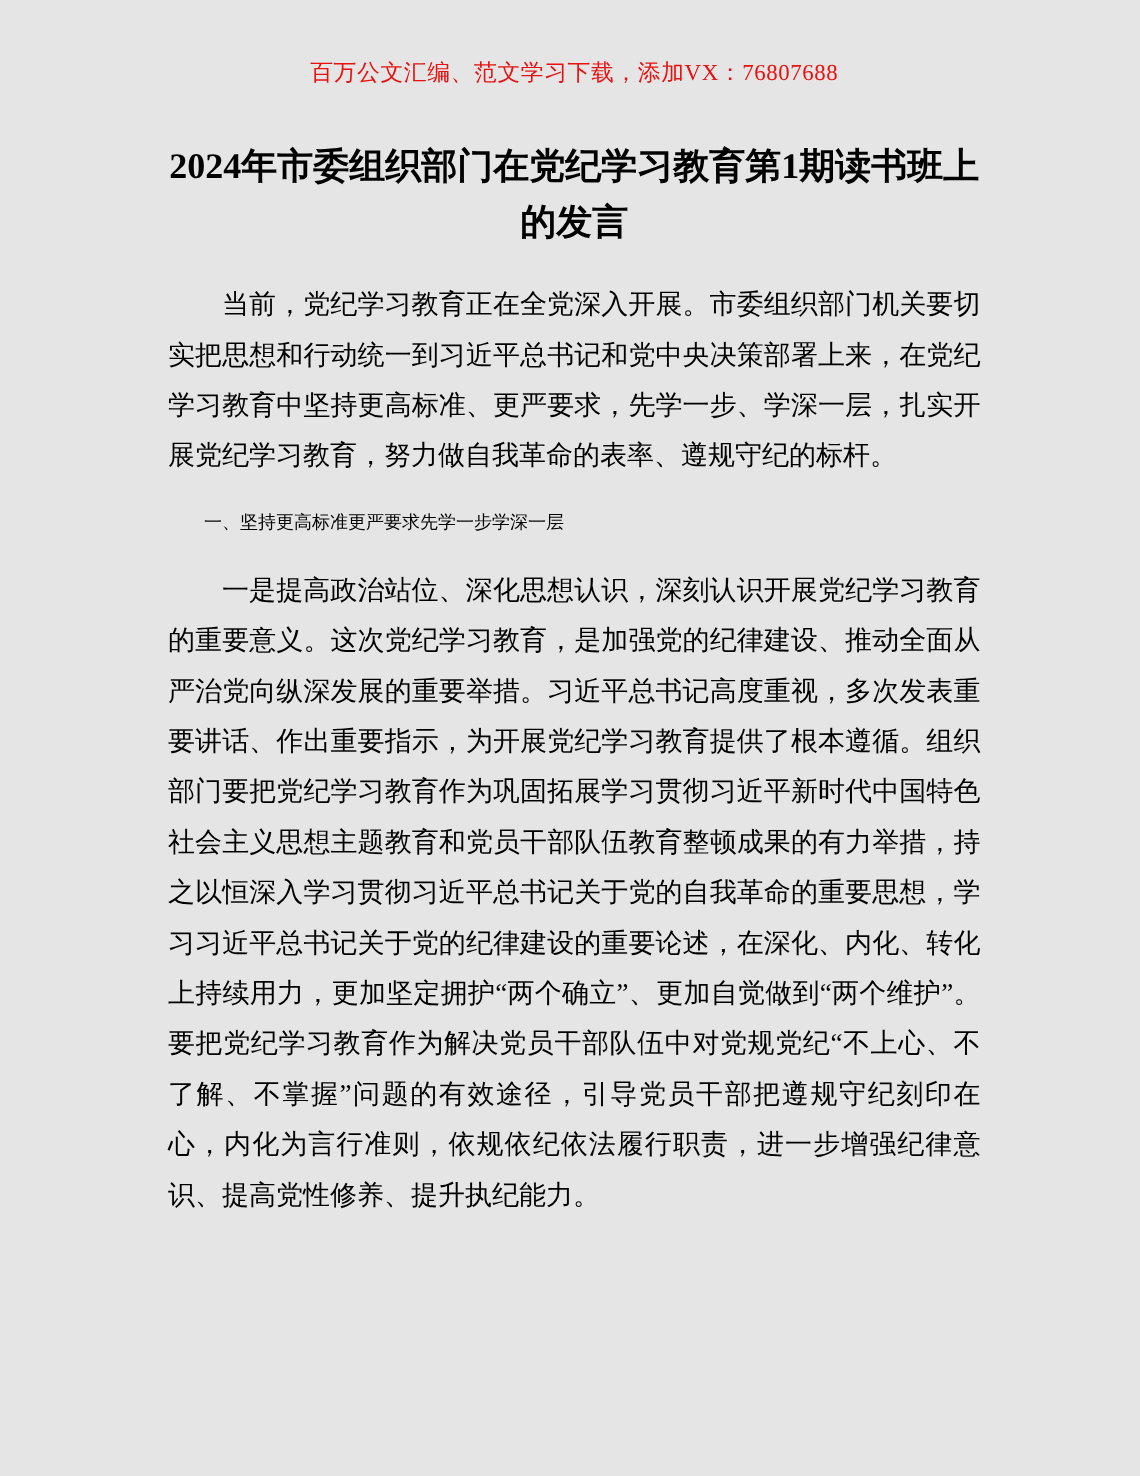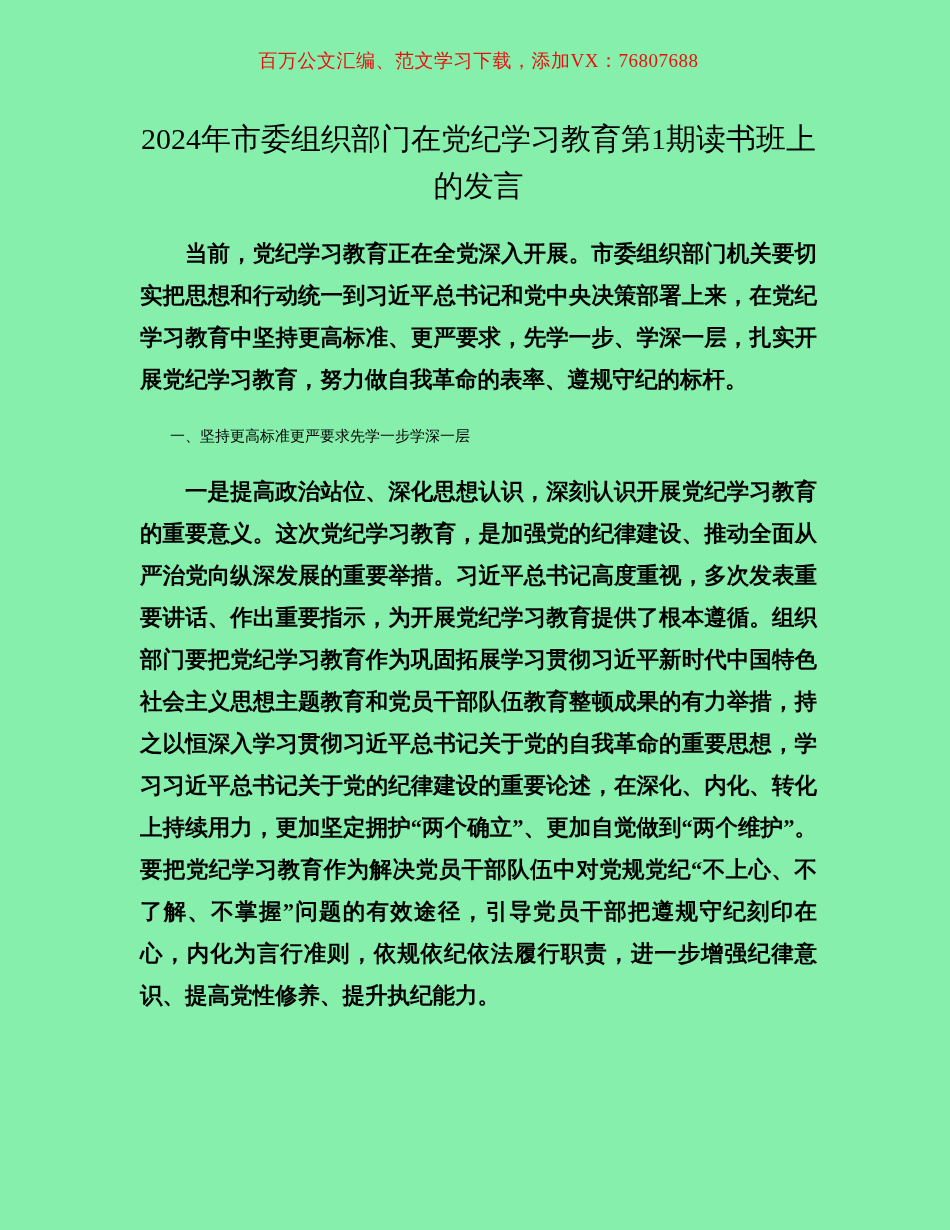--- a/index.html
+++ b/index.html
@@ -12,51 +12,50 @@
     width: 950px;
     min-height: 1230px;
     margin: 0 auto;
     font-family: "Liberation Serif", "DejaVu Serif", serif;
     color: #000000;
   }
 
   .page {
     width: 950px;
     min-height: 1230px;
-    background: #86efac;
+    background: #e5e5e5;
     padding: 48px 133px 40px 140px;
   }
 
   .watermark {
     text-align: center;
     color: #e8110f;
     font-size: 19px;
     letter-spacing: 0.5px;
     margin-bottom: 42px;
     font-family: "Liberation Serif", "DejaVu Serif", serif;
   }
 
   .doc-title {
     text-align: center;
     font-size: 30px;
-    font-weight: normal;
+    font-weight: bold;
     line-height: 1.55;
     color: #000000;
     margin-bottom: 24px;
   }
 
   .para {
     font-size: 22.5px;
     line-height: 42px;
     text-align: justify;
     text-justify: inter-ideograph;
     text-indent: 2em;
     color: #000000;
     word-break: break-all;
-    font-weight: bold;
   }
 
   .section-heading {
     font-size: 15px;
     line-height: 42px;
     text-indent: 2em;
     color: #000000;
     margin-top: 14px;
     margin-bottom: 14px;
   }

